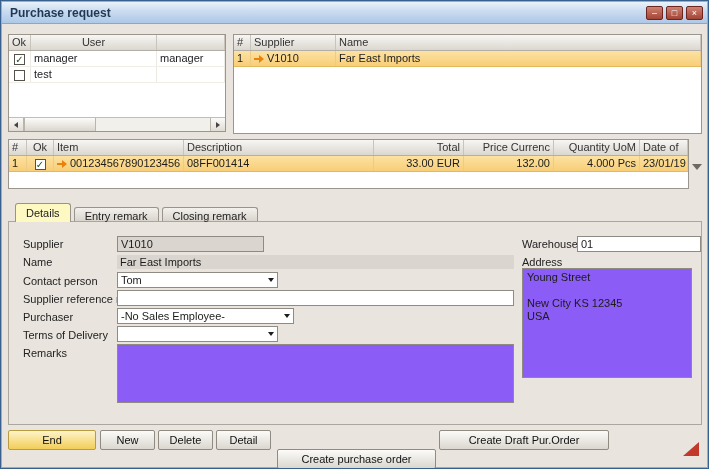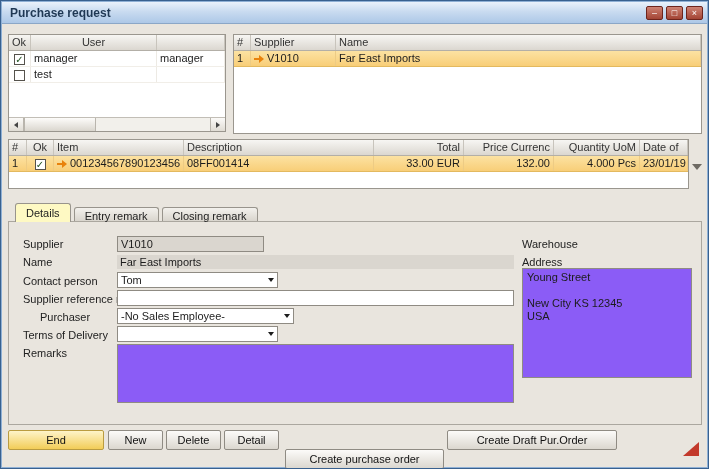--- a/index.html
+++ b/index.html
@@ -80,21 +80,21 @@
   .combo .dd { width: 0; height: 0; border-top: 4px solid #1c1c1c; border-left: 3px solid transparent;
                border-right: 3px solid transparent; margin-left: 4px; flex: none; }
   input.field, textarea.tarea { font-family: inherit; font-size: 11px; color: #1c1c1c; }
   textarea.tarea { position: absolute; border: 1px solid #8F8B83; background: #8b5cf6; resize: none;
                    overflow: hidden; padding: 2px 4px; line-height: 13px; }
 
   
   .button-bar { position: absolute; left: 7px; top: 429px; display: flex; height: 20px; }
   .btn { height: 20px; border: 1px solid #8F8B83; border-radius: 2px; background: linear-gradient(#FCFBF9,#DBD7CF);
          text-align: center; line-height: 17px; font-family: inherit; font-size: 11px; color: #111; cursor: default; }
-  .btn-end { width: 96px; background: linear-gradient(#FEF4C9,#F2CD58); border-color: #BA9C40; }
+  .btn-end { width: 88px; background: linear-gradient(#FEF4C9,#F2CD58); border-color: #BA9C40; }
   .btn-new { width: 55px; margin-left: 4px; }
   .btn-delete { width: 55px; margin-left: 3px; }
   .btn-detail { width: 55px; margin-left: 3px; }
   .btn-create-po { width: 159px; margin-left: 6px; margin-top: 19px; }
   .btn-create-draft { width: 170px; margin-left: 3px; }
 
   .corner-grip { position: absolute; right: 9px; top: 441px; }
 </style>
 </head>
 <body>
@@ -199,36 +199,37 @@
 
     <div class="flabel" style="top:53px;">Contact person</div>
     <div class="field combo" style="top:50px; width:161px;">
       <span>Tom</span>
         <span class="dd"></span>
     </div>
 
     <div class="flabel" style="top:71px;">Supplier reference nu</div>
     <input class="field" style="top: 68px; width: 397px;" value="">
 
-    <div class="flabel" style="top:89px;margin-left:17px;">Purchaser</div>
+    <div class="flabel" style="top:89px;">Purchaser</div>
     <div class="field combo" style="top:86px; width:177px;">
       <span>-No Sales Employee-</span>
         <span class="dd"></span>
     </div>
 
     <div class="flabel" style="top:107px;">Terms of Delivery</div>
     <div class="field combo" style="top:104px; width:161px;">
       <span></span>
         <span class="dd"></span>
     </div>
 
     <div class="flabel" style="top:125px;">Remarks</div>
     <textarea class="tarea" style="left: 108px; top: 122px; width: 397px; height: 59px;"></textarea>
 
     <div class="flabel rightcol" style="top:16px;">Warehouse</div>
+    <input class="field" style="left: 568px; top: 14px; width: 124px;" value="01">
 
     <div class="flabel rightcol" style="top:34px;">Address</div>
     <textarea class="tarea" style="left: 513px; top: 46px; width: 170px; height: 110px;">Young Street
 
 New City KS 12345
 USA</textarea>
   </div>
 
   <div class="button-bar">
     <button class="btn btn-end">End</button>

